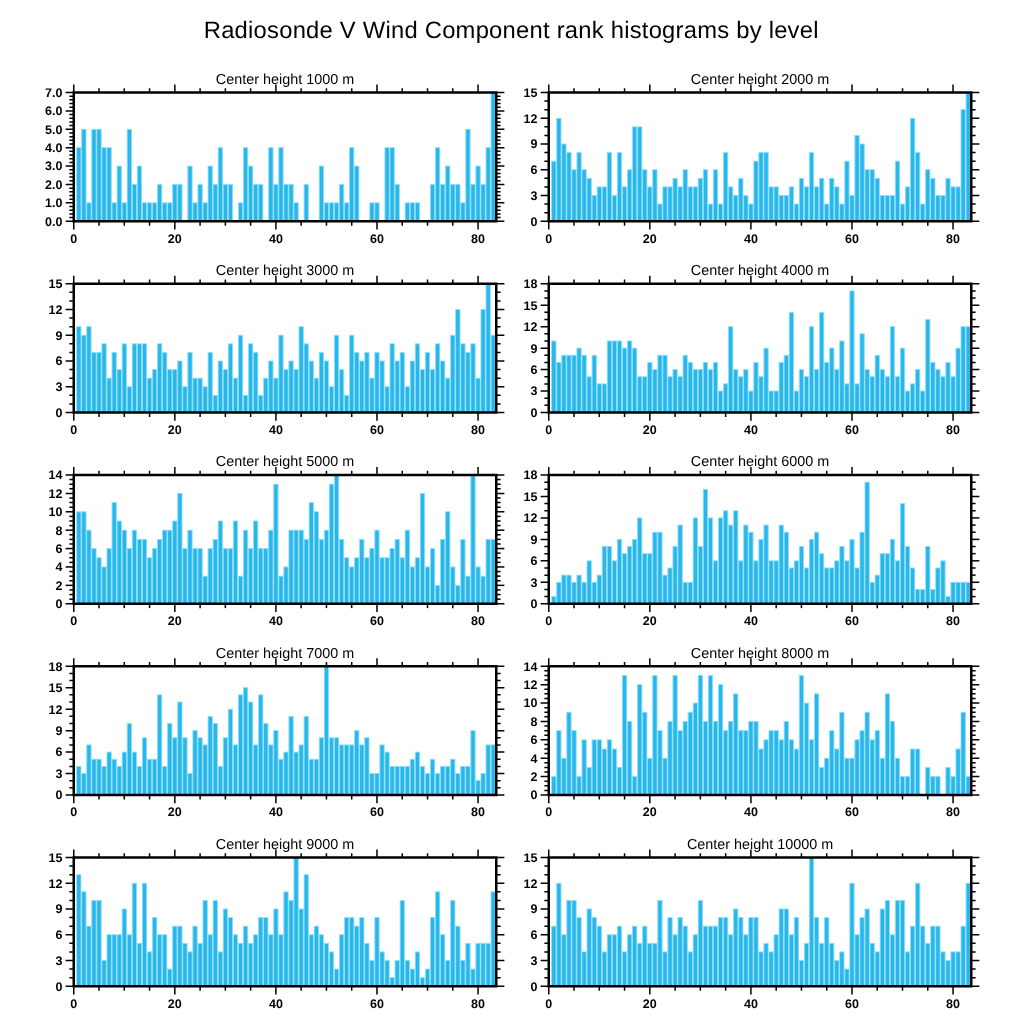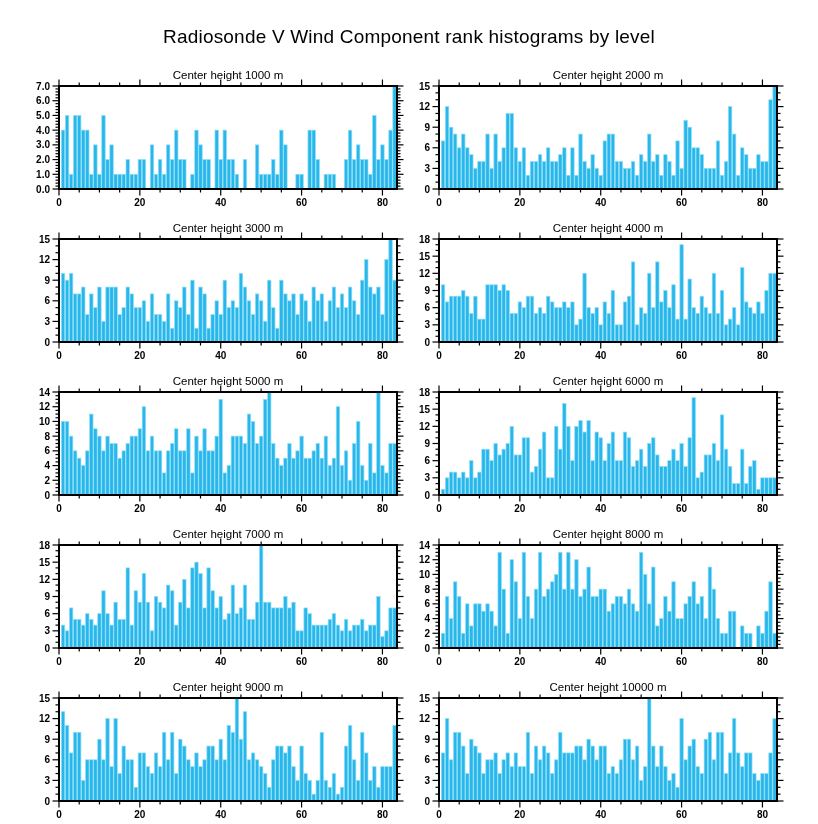--- a/index.html
+++ b/index.html
@@ -1,17 +1,17 @@
 <!DOCTYPE html>
 <html><head>
 <meta charset="utf-8">
 <style>
   html,body{margin:0;padding:0;background:#ffffff;}
   body{width:818px;height:824px;font-family:"Liberation Sans",sans-serif;overflow:hidden;}
-  .figure-title{height:39px;padding-top:26px;text-align:center;font-size:19px;color:#000;letter-spacing:0.2px;}
+  .figure-title{height:39px;padding-top:14px;text-align:center;font-size:19px;color:#000;letter-spacing:0.2px;}
   .grid{display:grid;grid-template-columns:409px 409px;}
   svg.plot{display:block;width:409px;height:153px;}
   .sp-title{font-size:11.5px;fill:#000;}
   .tick-label{font-size:10px;font-weight:bold;fill:#000;}
 </style>
 </head>
 <body>
 
 <div class="figure">
   <div class="figure-title">Radiosonde V Wind Component rank histograms by level</div>

